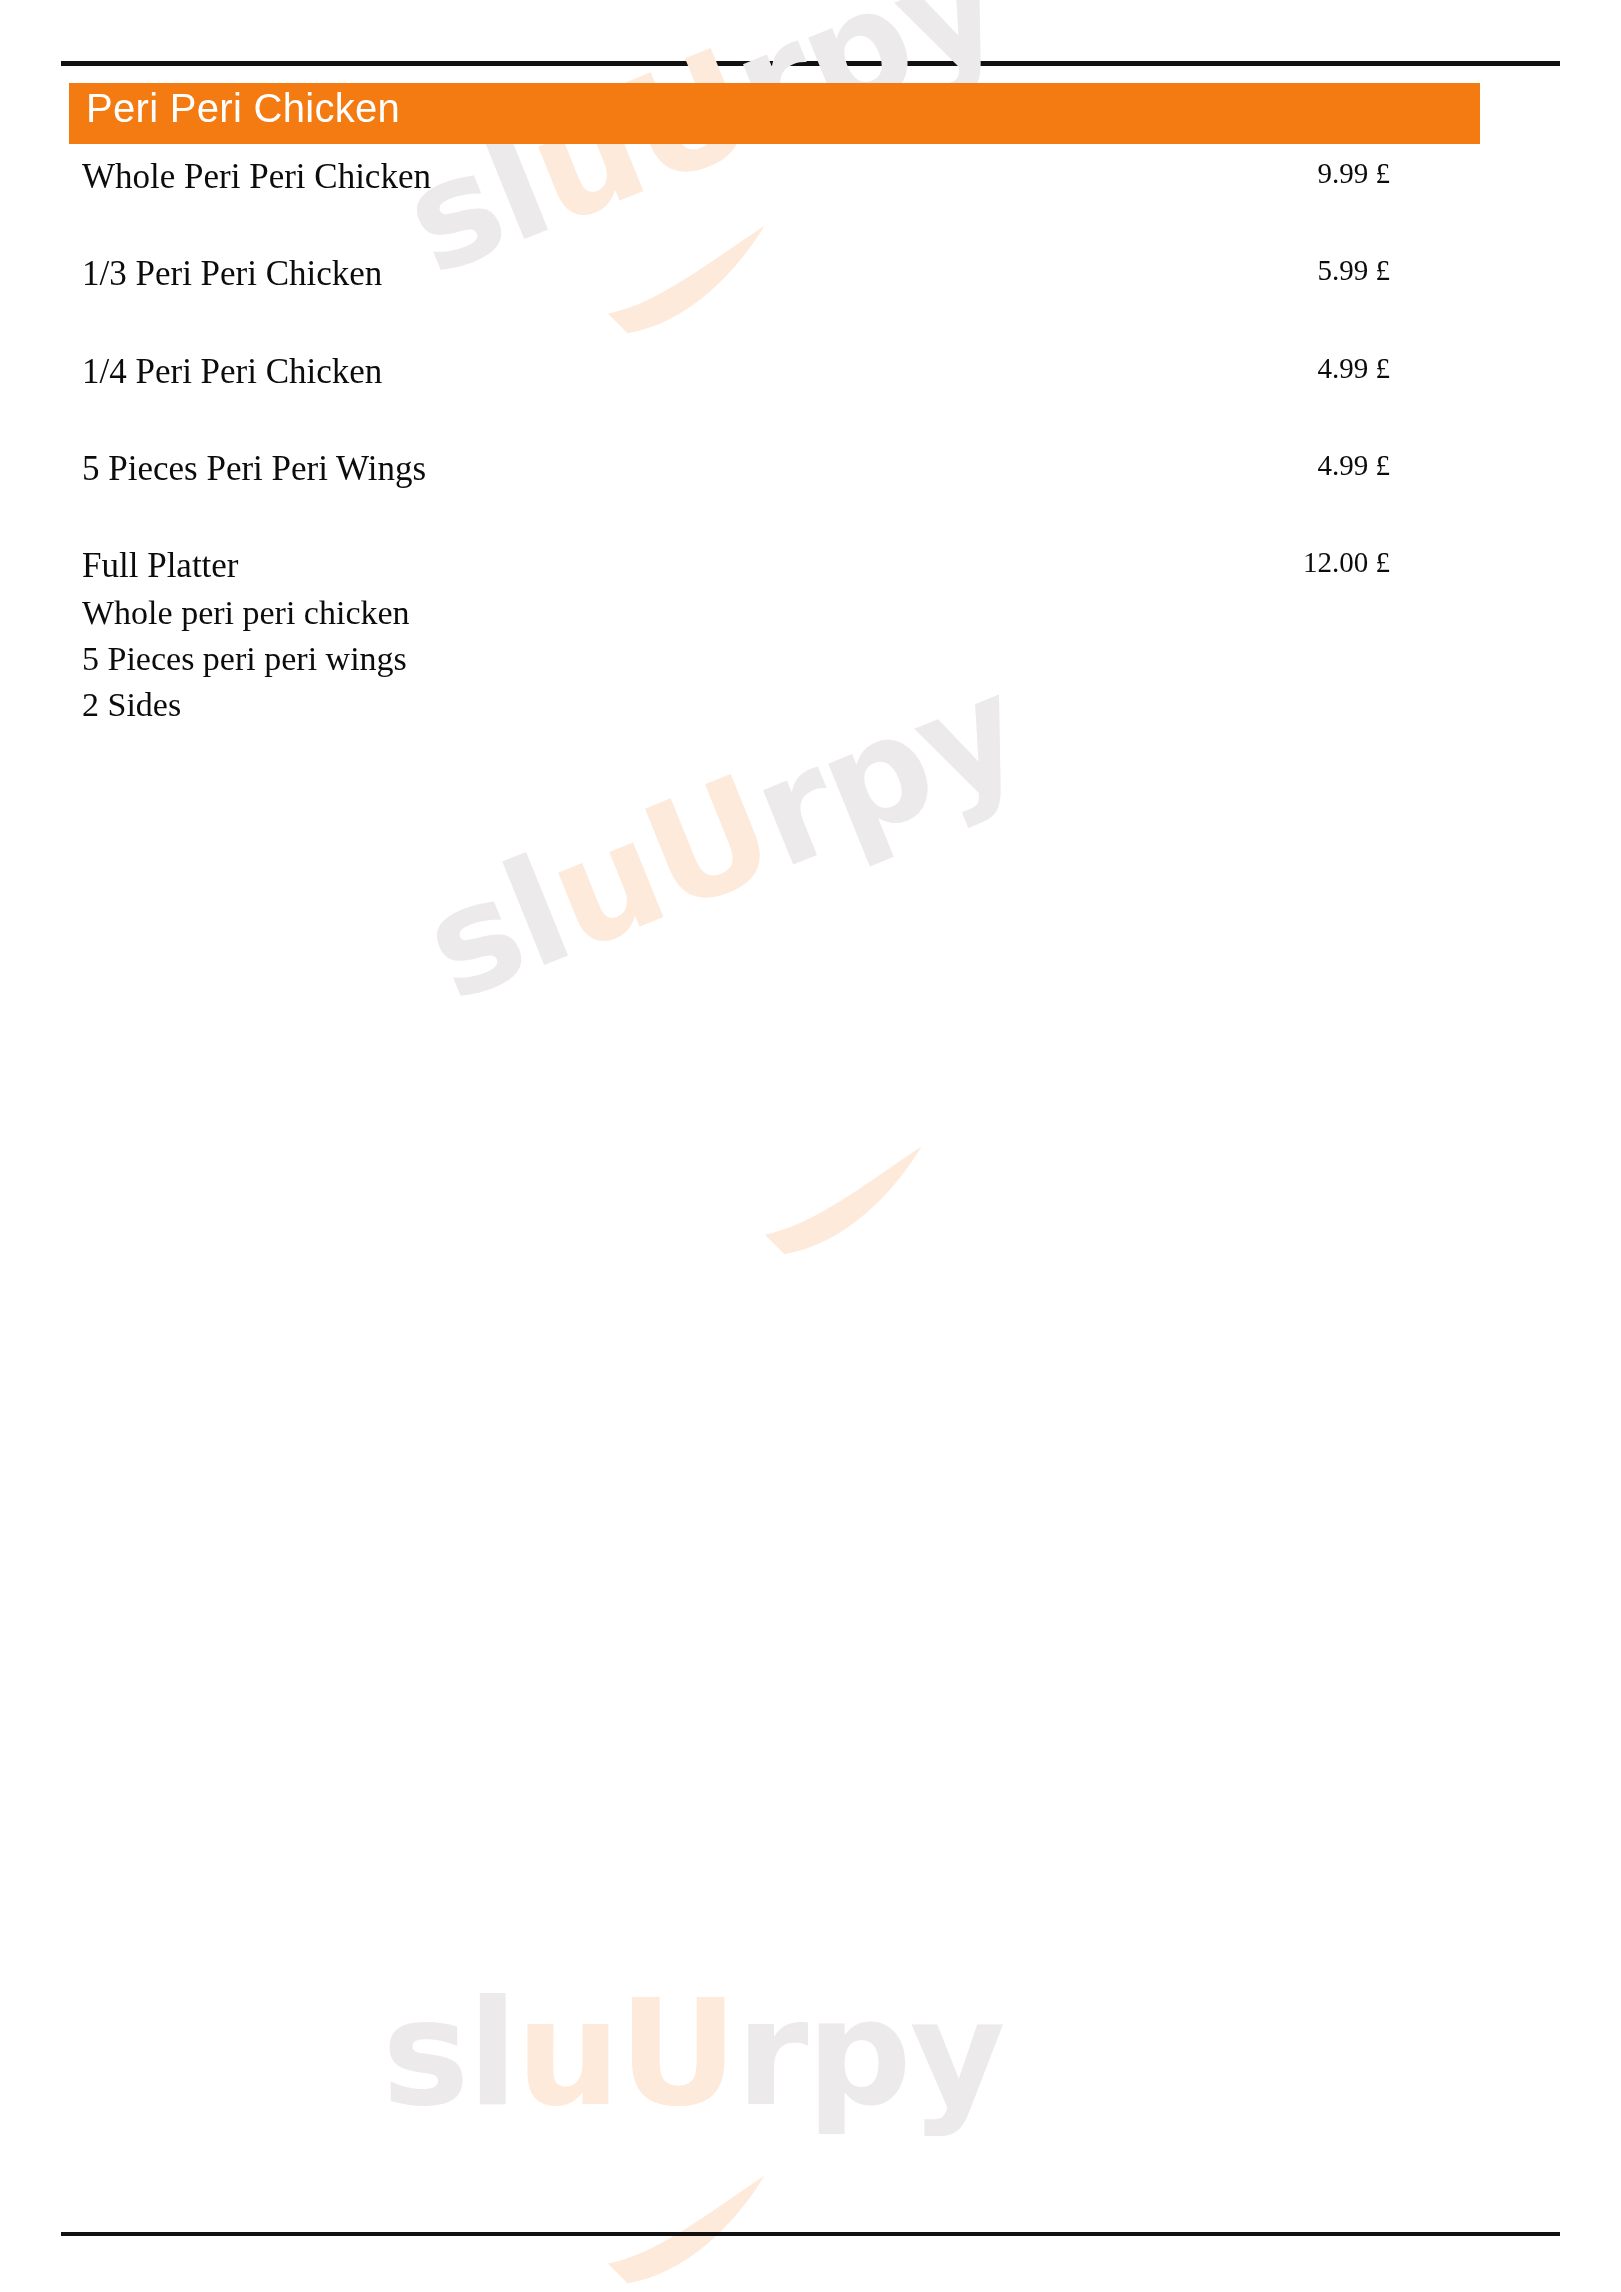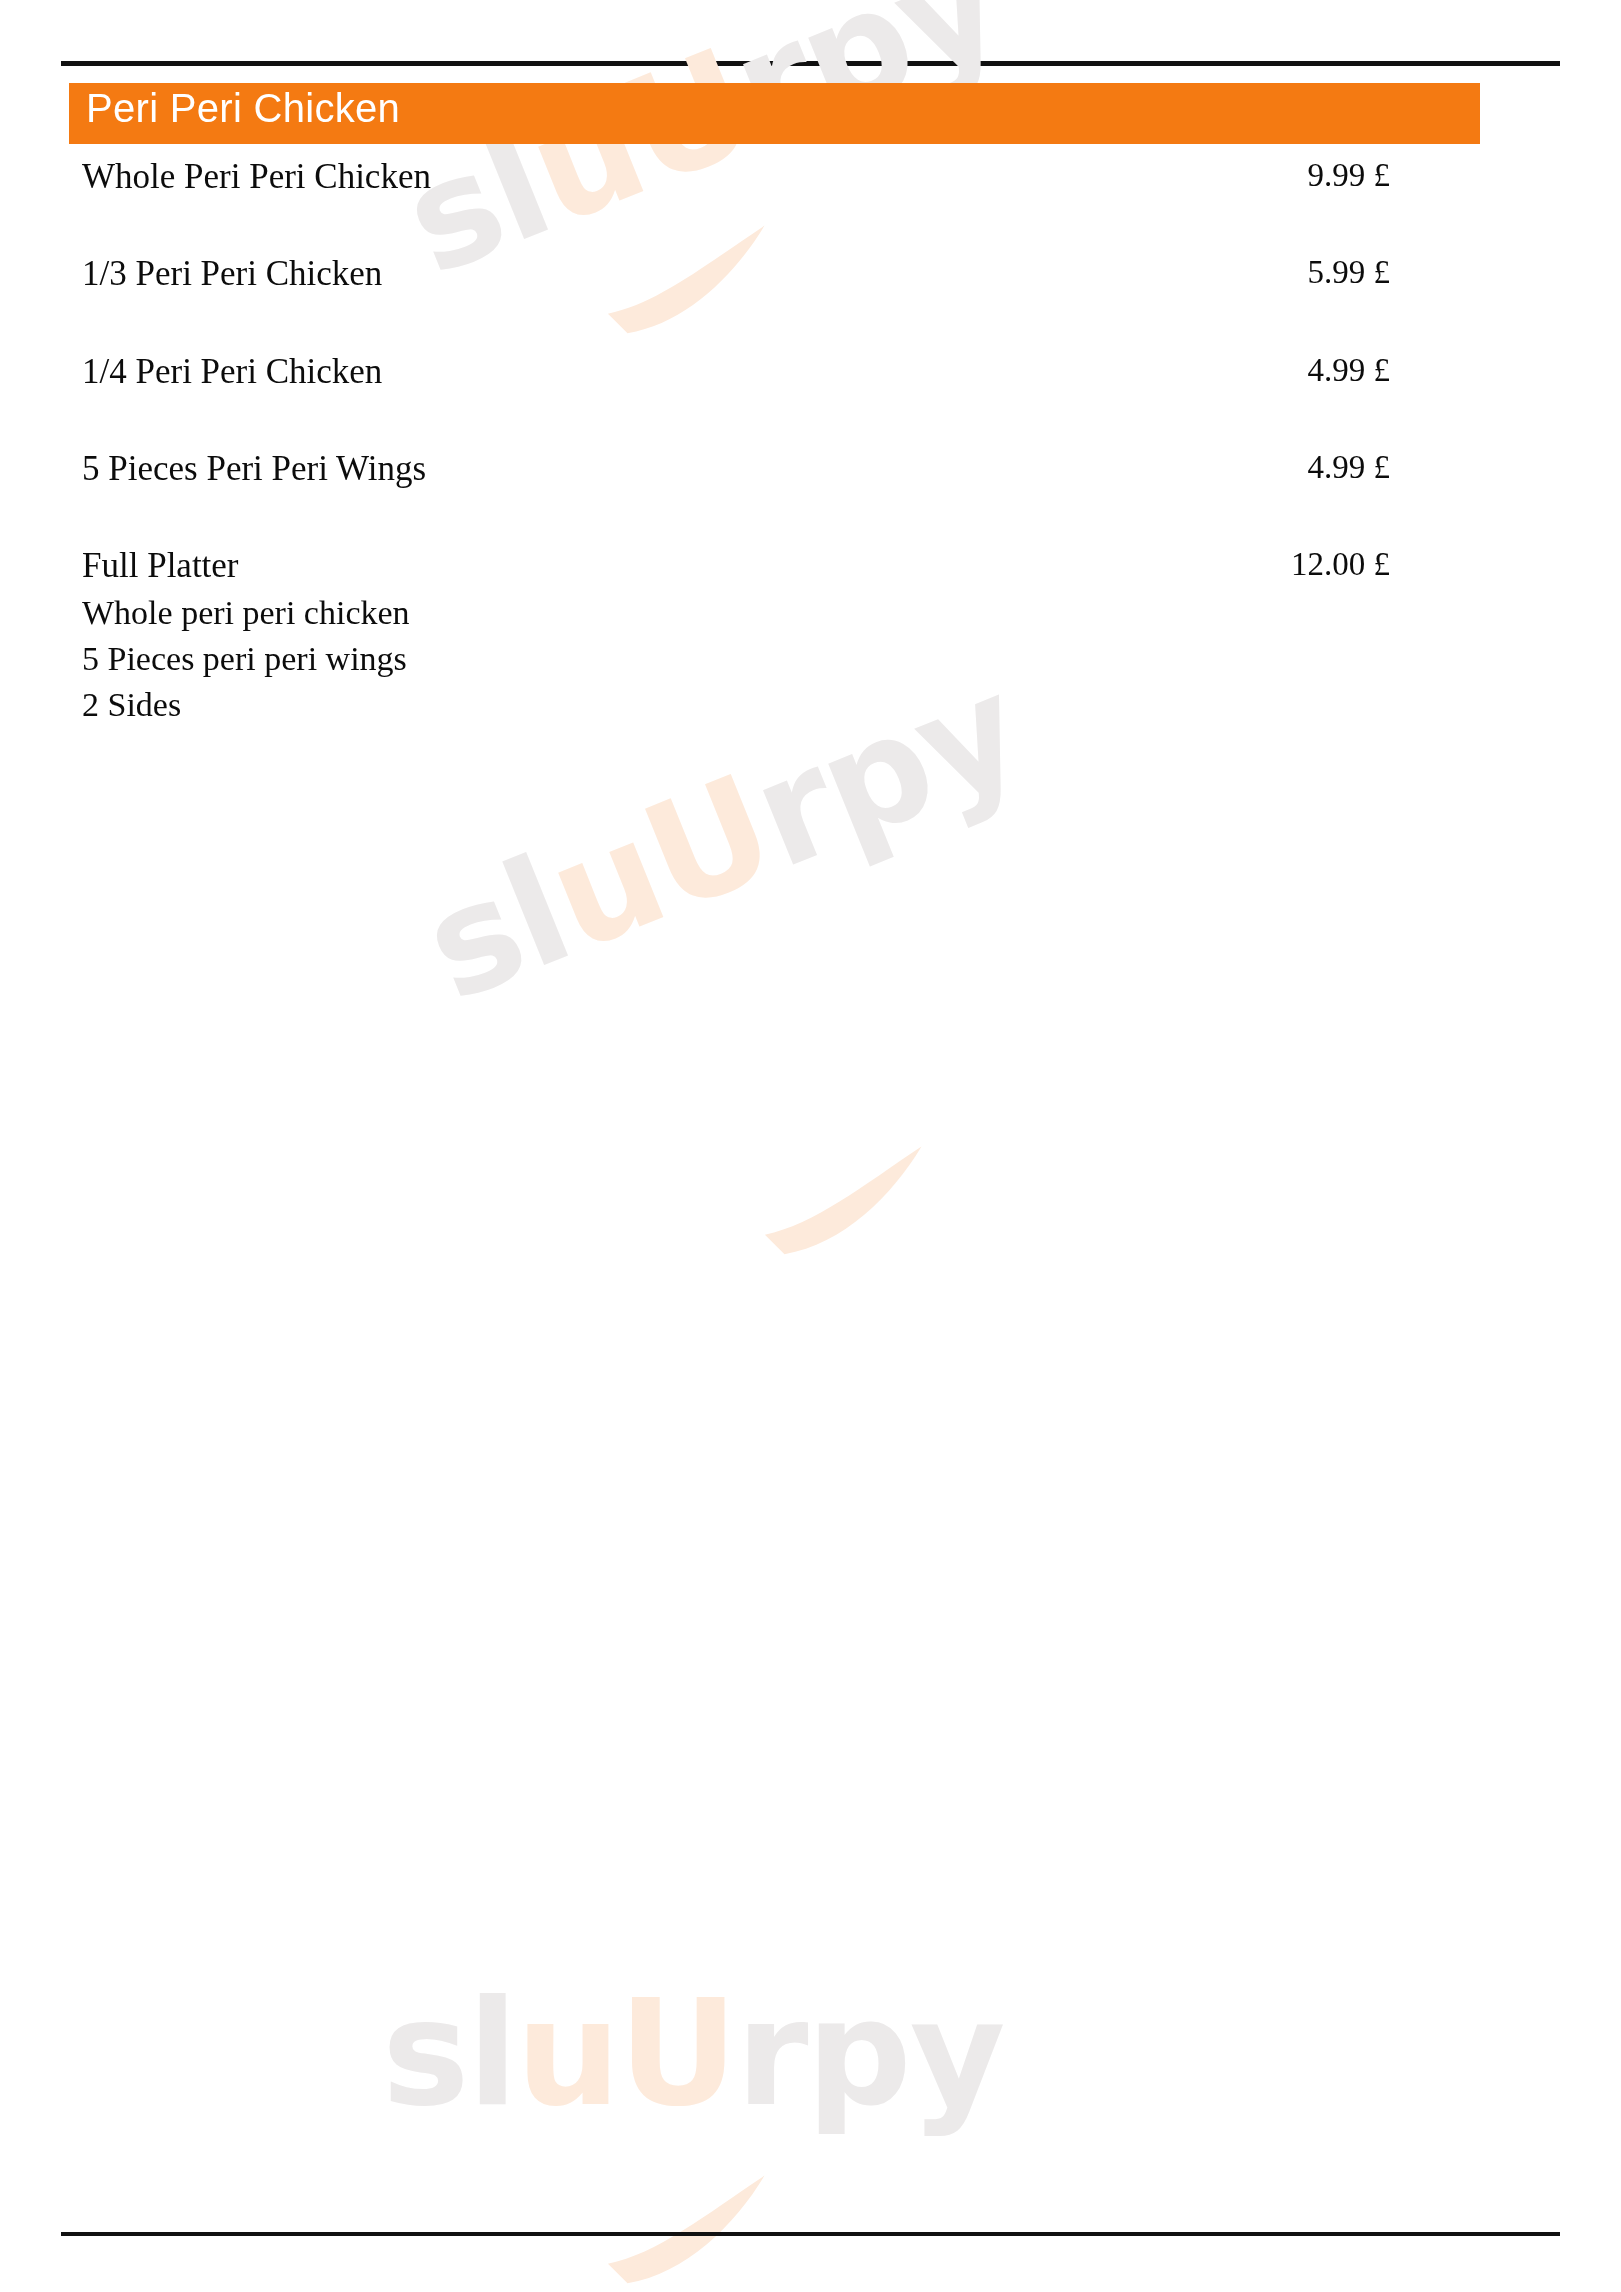--- a/index.html
+++ b/index.html
@@ -112,21 +112,21 @@
     display: flex;
     align-items: flex-start;
     justify-content: space-between;
   }
   .item-name {
     font-size: 35px;
     color: #0c0c0c;
     line-height: 1.15;
   }
   .item-price {
-    font-size: 33px;
+    font-size: 29px;
     color: #0c0c0c;
     line-height: 1.15;
     white-space: nowrap;
     padding-left: 39px;
   }
   .item-desc {
     margin-top: 3.9px;
     font-size: 34px;
     color: #0c0c0c;
     line-height: 1.35;

